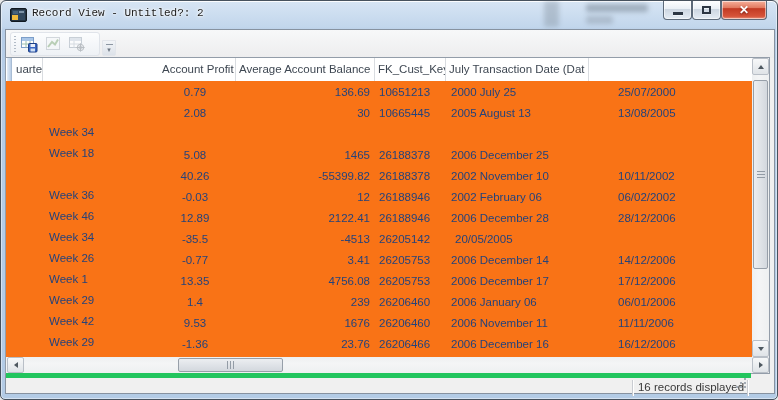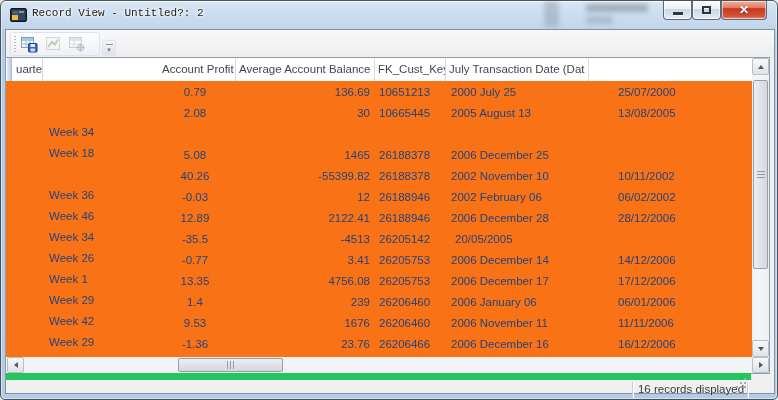--- a/index.html
+++ b/index.html
@@ -105,21 +105,21 @@
   .vgrip{width:8px;height:8px;background:repeating-linear-gradient(to bottom,#939ca6 0 1px,transparent 1px 3px);}
   #hscroll{position:absolute;left:0;top:299px;width:763px;height:16px;background:linear-gradient(to bottom,#eef0f1,#f4f5f6 40%,#eef0f1);}
   #hscroll-left{left:1px;top:0;width:17px;height:16px;}
   #hscroll-right{left:746px;top:0;width:17px;height:16px;}
   #hscroll-thumb{
     position:absolute;left:172px;top:1px;width:105px;height:14px;border:1px solid #979fa9;border-radius:2px;
     background:linear-gradient(to bottom,#eceef1,#d3d8de);display:flex;align-items:center;justify-content:center;
   }
   .hgrip{width:8px;height:8px;background:repeating-linear-gradient(to right,#939ca6 0 1px,transparent 1px 3px);}
   
-  #statusbar{position:absolute;left:0;top:343px;width:745px;height:20px;background:#f0f0f0;border-top:7px solid #22c55e;}
+  #statusbar{position:absolute;left:0;top:343px;width:745px;height:20px;background:#f0f0f0;border-top:5px solid #22c55e;}
   .status-sep{position:absolute;top:2px;width:1px;height:16px;background:#c9ccd1;box-shadow:1px 0 0 #fff;}
   #sep-1{left:626px;}
   #sep-2{left:741px;}
   #record-count{
     position:absolute;left:630px;top:0;width:110px;height:20px;text-align:center;
     font-size:11.5px;line-height:19px;color:#3a3a3a;white-space:nowrap;
   }
   #resize-grip{position:absolute;right:13px;bottom:13px;width:2px;height:2px;background:transparent;
     box-shadow:8px 0 0 #a3abb4,4px 4px 0 #a3abb4,8px 4px 0 #a3abb4,0 8px 0 #a3abb4,4px 8px 0 #a3abb4,8px 8px 0 #a3abb4;}
 </style>

